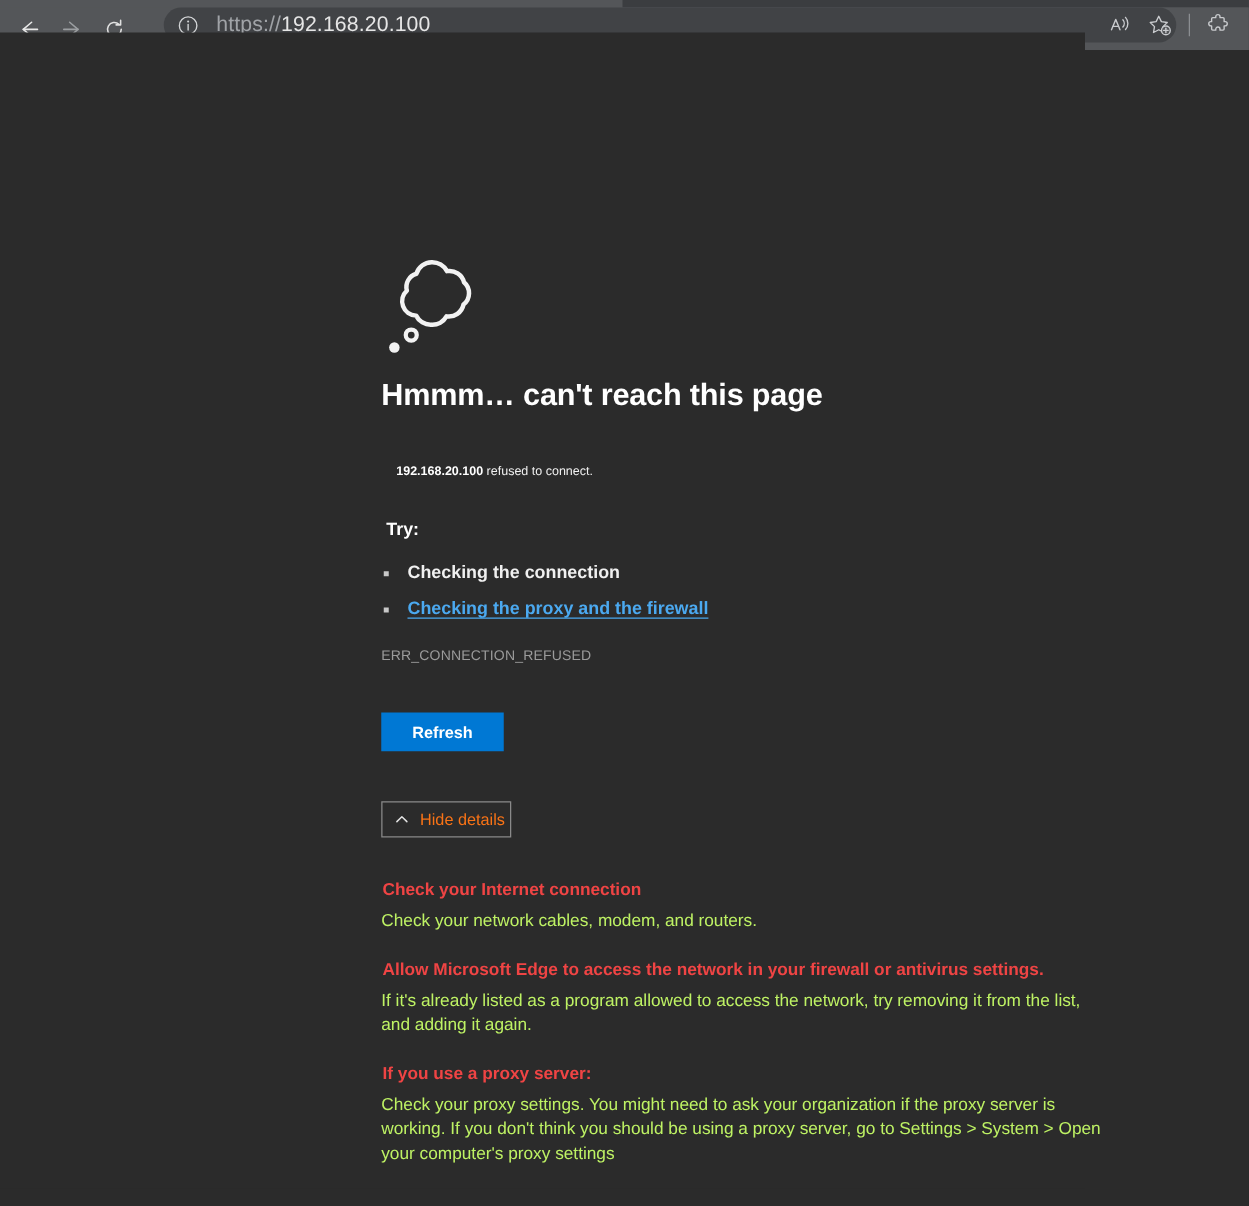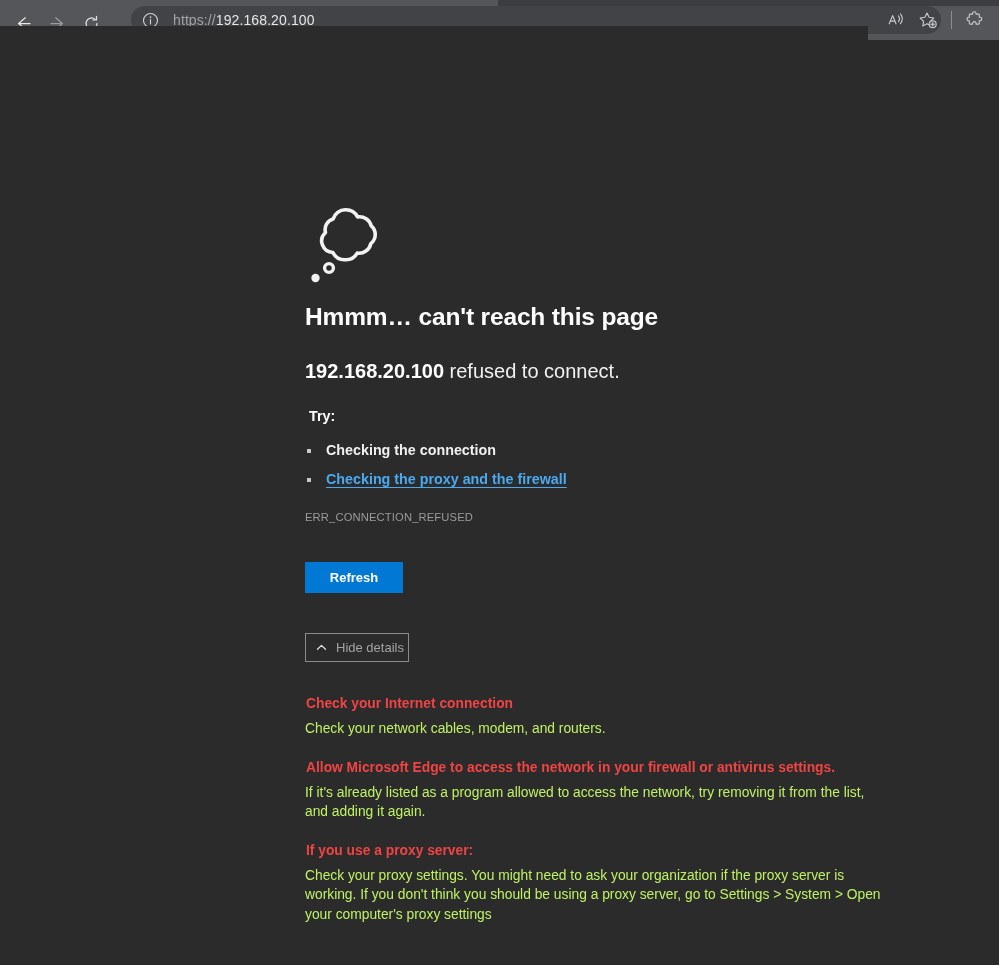--- a/index.html
+++ b/index.html
@@ -55,21 +55,21 @@
   #site-info-button {
     width: 28px; height: 28px;
     margin-left: 5px;
     display: flex; align-items: center; justify-content: center;
     border-radius: 50%;
     flex: 0 0 auto;
     cursor: pointer;
   }
   #url-text {
     margin-left: 9px;
-    font-size: 14px;
+    font-size: 17px;
     color: #e6e6e6;
     white-space: nowrap;
     letter-spacing: 0.1px;
     cursor: text;
   }
   #url-scheme { color: #a0a3a7; }
 
   #toolbar-right {
     position: absolute;
     right: 0; top: 6px;
@@ -117,22 +117,22 @@
   #error-heading {
     font-size: 24.5px;
     font-weight: bold;
     letter-spacing: -0.15px;
     margin: 0;
     padding-top: 17px;
     color: #ffffff;
   }
 
   #error-summary {
-    font-size: 20px;
-    margin: 0;
+    font-size: 10px;
+    margin: 12px;
     padding-top: 29px;
     color: #f0f0f0;
   }
   #error-host { font-weight: bold; color: #ffffff; }
 
   #try-label {
     font-size: 14.3px;
     font-weight: bold;
     margin: 4px;
     padding-top: 21px;
@@ -188,21 +188,21 @@
   }
 
   #hide-details-button {
     display: flex;
     align-items: center;
     margin-top: 40px;
     height: 29px;
     width: 104px;
     background: transparent;
     border: 1px solid #8a8a8a;
-    color: #a3a3a3;
+    color: #f97316;
     font-family: "Liberation Sans", sans-serif;
     font-size: 13px;
     cursor: pointer;
     padding: 0 0 0 9px;
   }
   #chevron-up-icon { margin-right: 8px; display: flex; }
   #hide-details-label { line-height: 1; }
 
   #details-section { padding-top: 33px; }
   .detail-heading {

